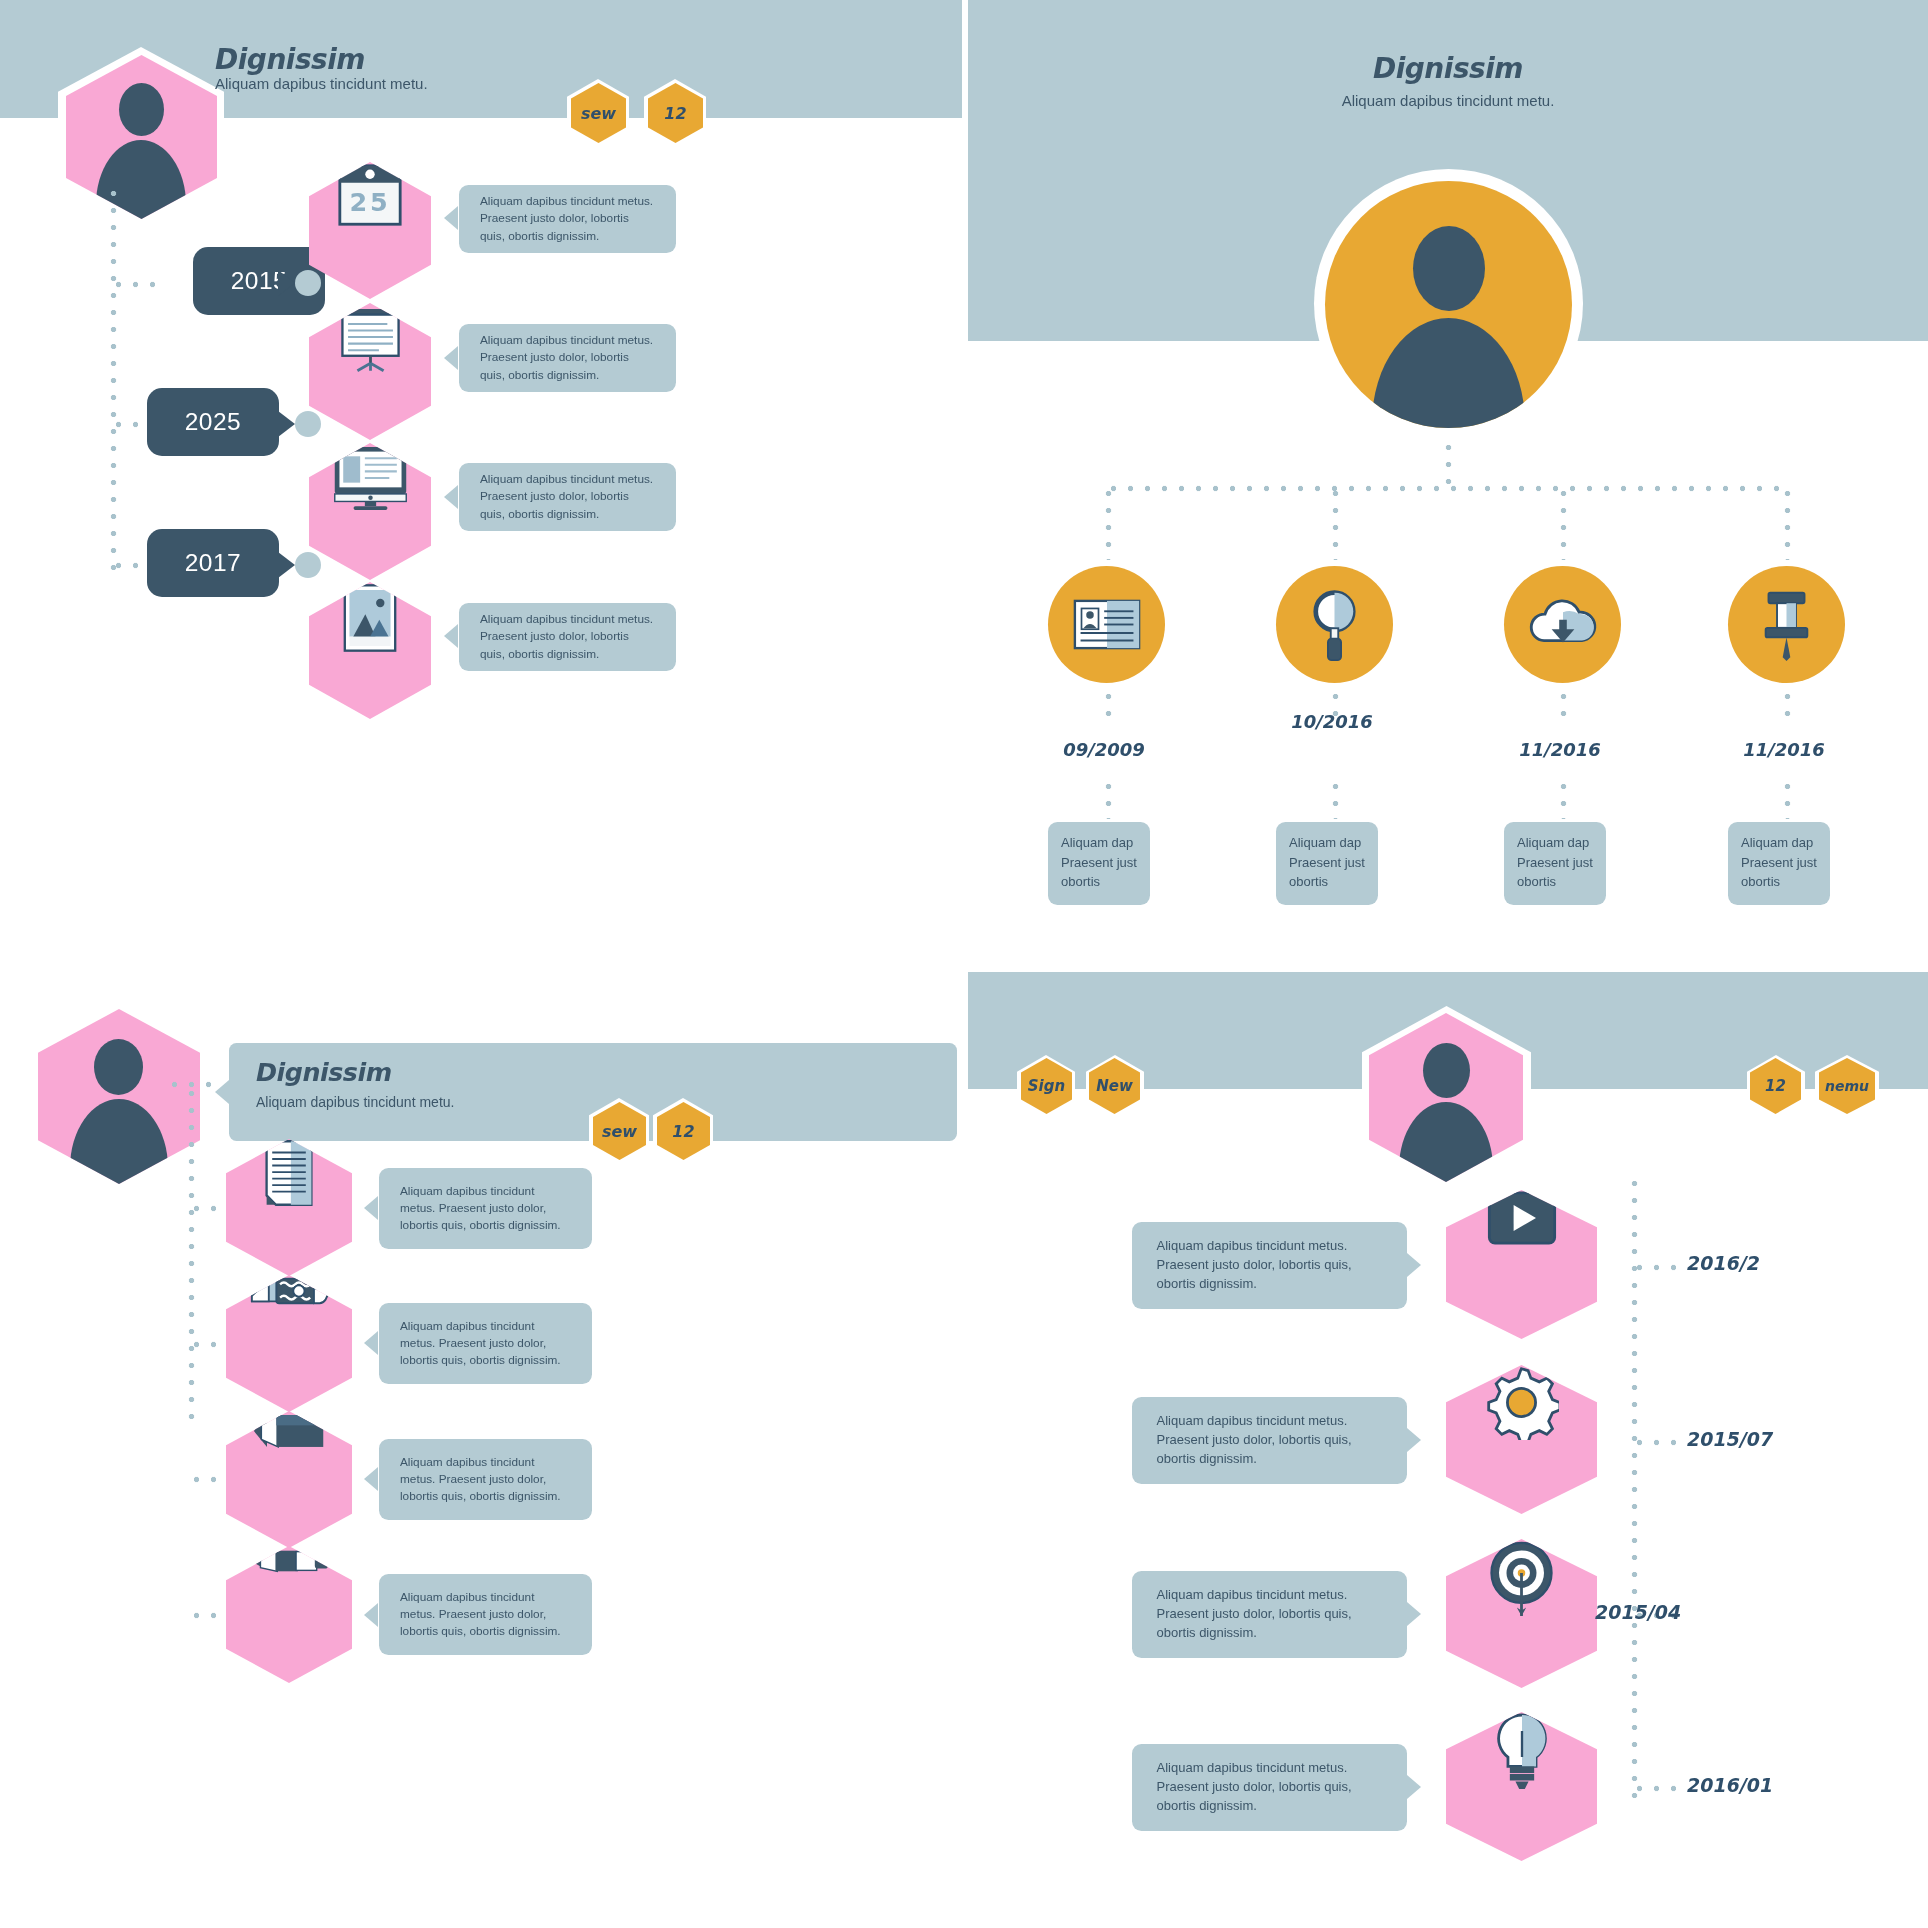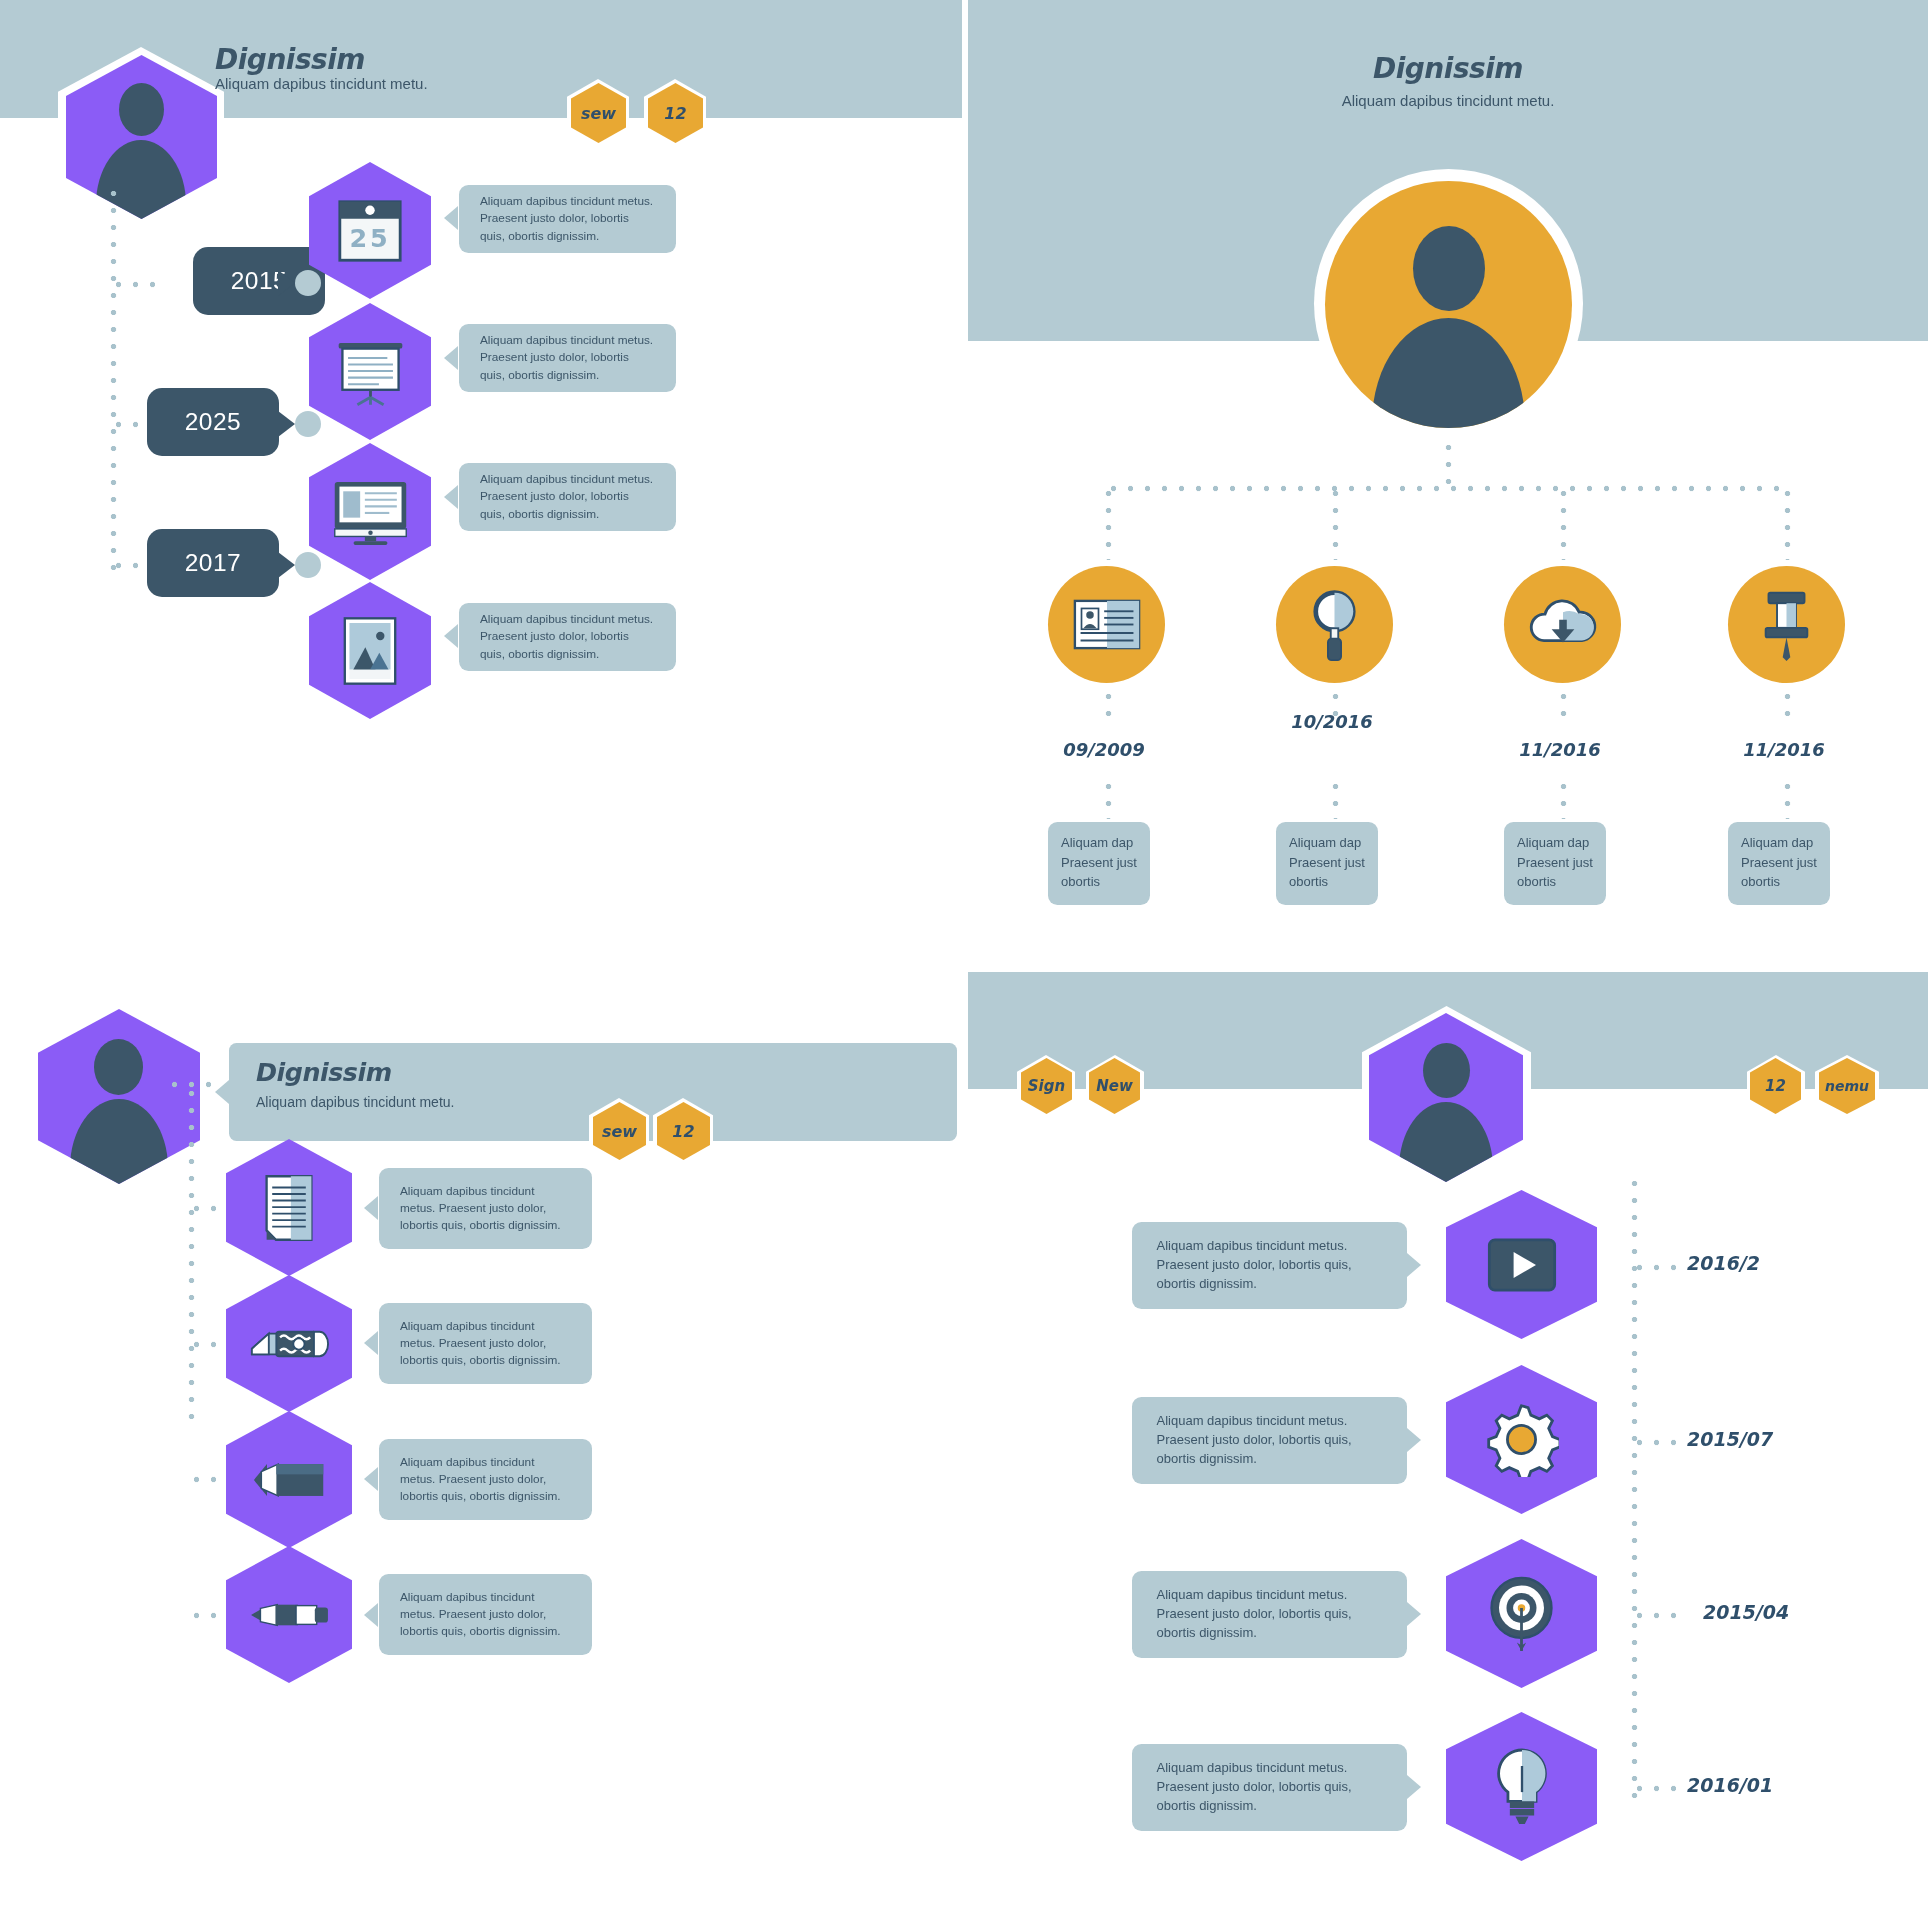--- a/index.html
+++ b/index.html
@@ -19,23 +19,23 @@
     font-family: "DejaVu Sans", sans-serif;
     font-weight: 700; font-style: italic;
     color: #3c5669; letter-spacing: -0.5px;
   }
   .subtitle { color: #3c5669; }
   .bodytxt { color: #3c5669; line-height: 1.45; }
 
   
   .hex {
     position: absolute;
-    background: #8b5cf6;
+    background: #f9a8d4;
     clip-path: polygon(50% 0%, 100% 25%, 100% 75%, 50% 100%, 0% 75%, 0% 25%);
-    display: flex; align-items: center; justify-content: center;
+    display: flex; align-items: flex-start; justify-content: center;
   }
   .hexring {
     position: absolute; background: #ffffff;
     clip-path: polygon(50% 0%, 100% 25%, 100% 75%, 50% 100%, 0% 75%, 0% 25%);
   }
   .badge {
     position: absolute; background: #e8a833;
     clip-path: polygon(50% 0%, 100% 26%, 100% 74%, 50% 100%, 0% 74%, 0% 26%);
     display: flex; align-items: center; justify-content: center;
     font-family: "DejaVu Sans", sans-serif;
@@ -474,21 +474,21 @@
     <svg width="75" height="79" viewBox="0 0 80 84">
       <circle cx="40" cy="36" r="32" fill="#3c5669" stroke="#2f4f6b" stroke-width="2.5"></circle>
       <circle cx="40" cy="36" r="24" fill="#ffffff"></circle>
       <circle cx="40" cy="36" r="16" fill="#3c5669"></circle>
       <circle cx="40" cy="36" r="9" fill="#ffffff"></circle>
       <circle cx="40" cy="36" r="4" fill="#e8a833"></circle>
       <line x1="40" y1="36" x2="40" y2="82" stroke="#3c5669" stroke-width="3"></line>
       <path d="M40 82 l-5 -9 l5 3 l5 -3 Z" fill="#3c5669"></path>
     </svg>
   </div>
-  <div class="rightdate" style="left:1703px; top:1601px;">2015/04</div>
+  <div class="rightdate" style="left:1595px; top:1601px;">2015/04</div>
 
   <div class="bub" style="left:1132px; top:1744px; width:275px; height:87px; padding:15px 24.5px;">
     <span class="bodytxt" style="font-size:13px;">Aliquam dapibus tincidunt metus. Praesent justo dolor, lobortis quis, obortis dignissim.</span>
   </div>
   <div class="bub-tail-r" style="left:1407px; top:1775px;"></div>
   <div class="hex" style="left:1446px; top:1712px; width:151px; height:149px;">
     <svg width="58" height="79" viewBox="0 0 62 84">
       <path d="M31 3 a25 25 0 0 1 15 45 l0 10 l-30 0 l0 -10 a25 25 0 0 1 15 -45 Z" fill="#ffffff" stroke="#2f4f6b" stroke-width="3"></path>
       <path d="M31 3 a25 25 0 0 1 15 45 l0 10 l-15 0 Z" fill="#aecada"></path>
       <rect x="18" y="58" width="26" height="7" fill="#3c5669"></rect>

